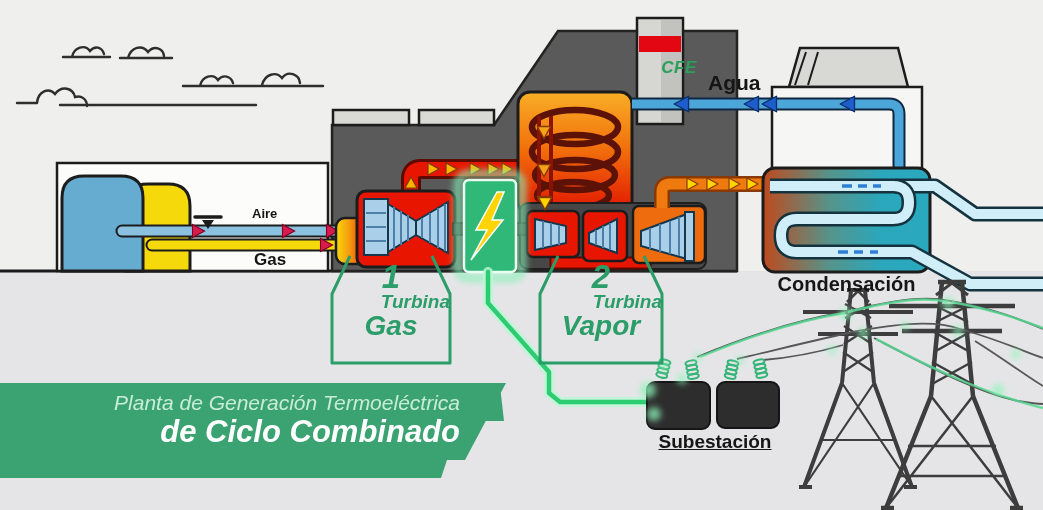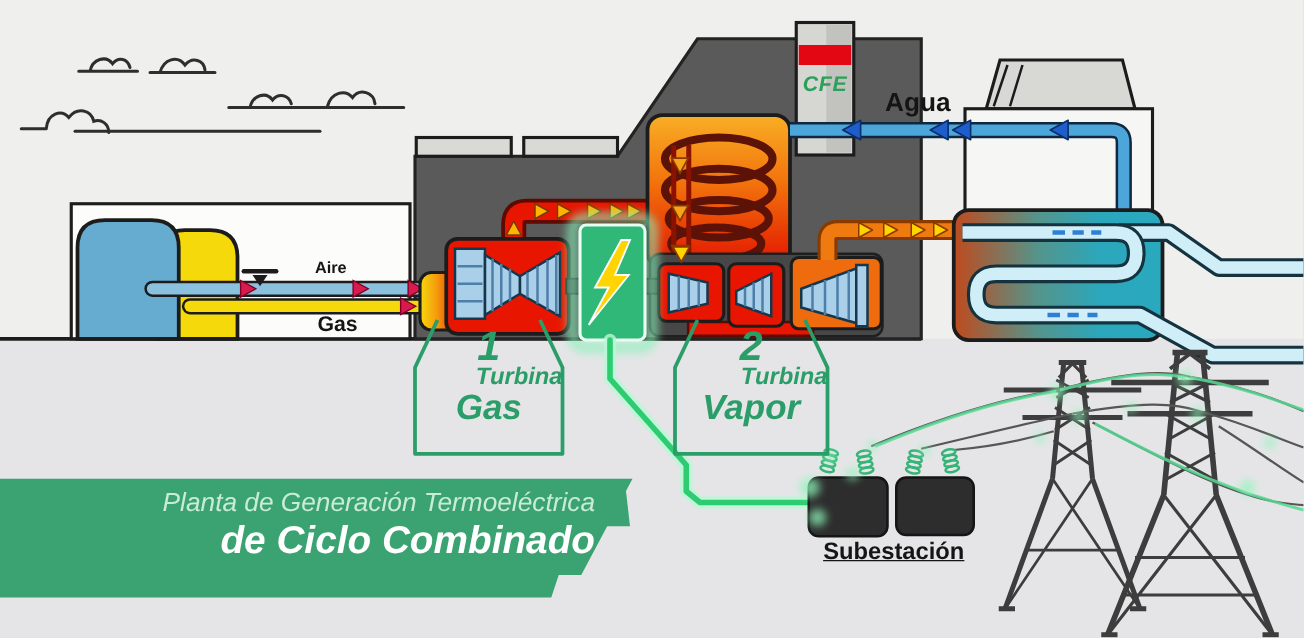--- a/index.html
+++ b/index.html
@@ -4,30 +4,30 @@
 <style>
   html,body{margin:0;padding:0;background:#dcdcdc;}
   .stage{position:relative;width:1043px;height:510px;background:#efefee;overflow:hidden;
          font-family:"Liberation Sans",sans-serif;}
   .stage svg{position:absolute;left:0;top:0;}
   .lbl{position:absolute;color:#151515;font-weight:bold;line-height:1;white-space:nowrap;}
   .lbl-aire{left:252px;top:207px;font-size:13px;}
   .lbl-gas{left:254px;top:251px;font-size:17px;}
   .lbl-agua{left:708px;top:72px;font-size:21px;}
   .lbl-cfe{left:638px;top:59px;width:44px;text-align:center;font-size:17px;
-           font-style:italic;color:#2aa05a;letter-spacing:.5px;}
+           font-style:italic;color:#2aa05a;letter-spacing:.5px;padding-left:19px;}
   .lbl-cond{left:763px;top:274px;width:167px;text-align:center;font-size:20px;}
   .lbl-sub{left:640px;top:432px;width:150px;text-align:center;font-size:19px;text-decoration:underline;}
   .tag{position:absolute;text-align:center;color:#2a9d68;font-style:italic;font-weight:bold;}
   .tag-1{left:332px;top:261px;width:118px;}
   .tag-2{left:540px;top:261px;width:122px;}
   .tag .num{font-size:33px;line-height:.95;}
   .tag .typ{font-size:19px;line-height:1.05;text-align:right;}
   .tag .nam{font-size:28px;line-height:1.0;}
-  .banner-text{position:absolute;left:16px;top:391px;width:460px;text-align:right;font-style:italic;}
+  .banner-text{position:absolute;left:0;top:391px;width:460px;text-align:right;font-style:italic;}
   .banner-text .l1{color:#c9ecd9;font-size:21px;line-height:1.1;}
   .banner-text .l2{color:#ffffff;font-size:31px;font-weight:bold;line-height:1.15;padding-left:18px;}
 </style>
 </head>
 <body>
 
 <div class="stage">
 
 <svg width="1043" height="510" viewBox="0 0 1043 510">
   <defs>
@@ -287,20 +287,21 @@
   <g>
     <polygon points="0,383 506,383 465,460 447,460 441,478 0,478" fill="#3aa371"></polygon>
     <polygon points="459,421 500,386 504,421" fill="#3aa371"></polygon>
   </g>
 </svg>
 
 <div class="lbl lbl-aire">Aire</div>
 <div class="lbl lbl-gas">Gas</div>
 <div class="lbl lbl-agua">Agua</div>
 <div class="lbl lbl-cfe">CFE</div>
+<div class="lbl lbl-cond">Condensación</div>
 <div class="lbl lbl-sub">Subestación</div>
 
 <div class="tag tag-1">
   <div class="num">1</div>
   <div class="typ">Turbina</div>
   <div class="nam">Gas</div>
 </div>
 <div class="tag tag-2">
   <div class="num">2</div>
   <div class="typ">Turbina</div>

